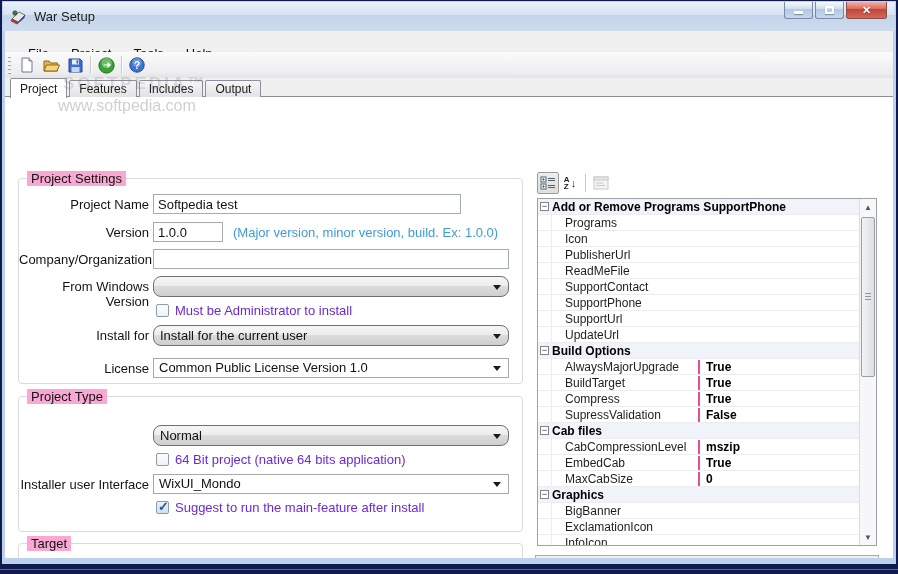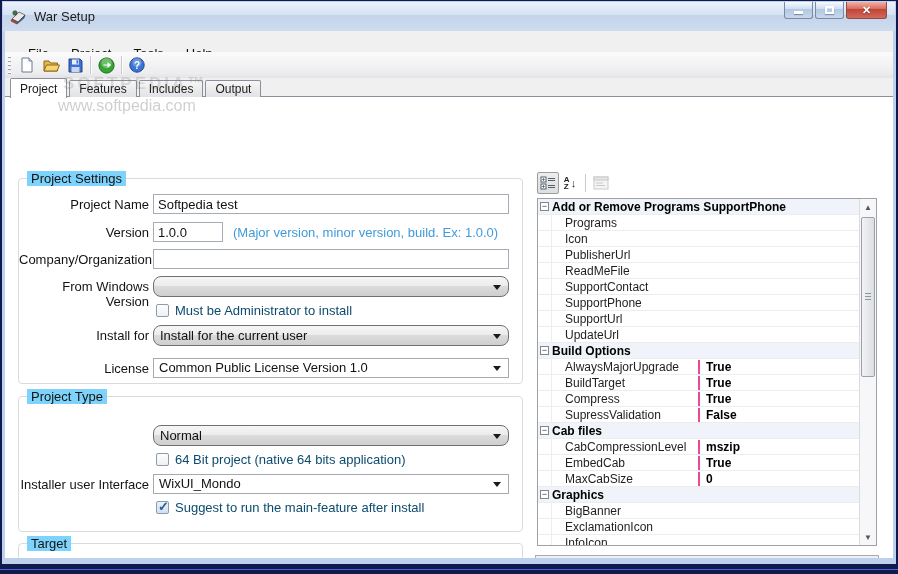--- a/index.html
+++ b/index.html
@@ -51,32 +51,32 @@
   .tabpage { position:absolute; left:0; right:0; top:65px; bottom:0; background:#fff; border-top:1px solid #8a8f99; }
 
   
   .wm1 { position:absolute; left:58px; top:43px; font-size:17px; font-weight:bold; letter-spacing:3px;
     color:rgba(120,120,120,.22); z-index:5; pointer-events:none; }
   .wm2 { position:absolute; left:53px; top:66px; font-size:16px; color:rgba(130,130,130,.38);
     z-index:5; pointer-events:none; }
 
   
   .group { position:absolute; border:1px solid #d9dcde; border-radius:4px; }
-  .legend { position:absolute; top:-8px; left:8px; background:#7dd3fc; padding:0 4px; font-size:13px; color:#131313; }
+  .legend { position:absolute; top:-8px; left:8px; background:#f9a8d4; padding:0 4px; font-size:13px; color:#131313; }
   .flabel { position:absolute; font-size:13px; color:#131313; text-align:right; width:130px; left:0; }
   .ti { position:absolute; height:20px; border:1px solid #a5acb5; background:#fff;
     font-size:13px; font-family:"Liberation Sans",sans-serif; padding:0 4px; color:#111; }
   .dd { position:absolute; height:21px; border:1px solid #707070; border-radius:8px;
     background:linear-gradient(#f6f6f6,#ececec 45%,#dcdcdc 46%,#cfcfcf);
     font-size:13px; color:#111; line-height:19px; padding-left:6px; }
   .combo { position:absolute; height:20px; border:1px solid #a7a9ac; background:#fff;
     font-size:13px; color:#111; line-height:18px; padding-left:5px; }
   .arrow { position:absolute; right:7px; top:50%; margin-top:-2px; width:0; height:0;
     border-left:4px solid transparent; border-right:4px solid transparent; border-top:5px solid #1a1a1a; }
-  .cb-row { position:absolute; display:flex; align-items:center; gap:6px; font-size:13px; color:#0c4a6e; }
+  .cb-row { position:absolute; display:flex; align-items:center; gap:6px; font-size:13px; color:#6d28d9; }
   .cb { width:13px; height:13px; border:1px solid #8e9bab; border-radius:2px;
     background:linear-gradient(#fdfdfd,#eef1f5); position:relative; }
   .cb.checked { background:linear-gradient(#e9f0f8,#d2e0f0); }
   .cb.checked::after { content:"\2713"; position:absolute; left:1px; top:-3px;
     font-size:13px; font-weight:bold; color:#2c5aa0; }
 
   
   .pg-toolbar { position:absolute; left:532px; top:73px; height:26px; display:flex; align-items:center; }
   .pg-tb-btn { width:22px; height:22px; display:flex; align-items:center; justify-content:center;
     border:1px solid transparent; border-radius:2px; }
@@ -200,21 +200,21 @@
 
     <div class="wm1">SOFTPEDIA™</div>
     <div class="wm2">www.softpedia.com</div>
 
     <div class="tabpage">
 
       <div class="group" style="left:13px; top:81px; width:505px; height:206px;">
         <span class="legend">Project Settings</span>
 
         <span class="flabel" style="top:18px;">Project Name</span>
-        <input class="ti" style="left: 134px; top: 15px; width: 356px;" value="Softpedia test">
+        <input class="ti" style="left: 134px; top: 15px; width: 308px;" value="Softpedia test">
 
         <span class="flabel" style="top:46px;">Version</span>
         <input class="ti" style="left: 134px; top: 43px; width: 70px;" value="1.0.0">
         <span class="hint" style="left:214px; top:46px; color:#3f9bdc;">(Major version, minor version, build. Ex: 1.0.0)</span>
 
         <span class="flabel" style="top:73px;">Company/Organization</span>
         <input class="ti" style="left: 134px; top: 70px; width: 356px;" value="">
 
         <span class="flabel" style="top:100px;">From Windows Version</span>
         <div class="dd" style="left:134px; top:97px; width:356px;">

